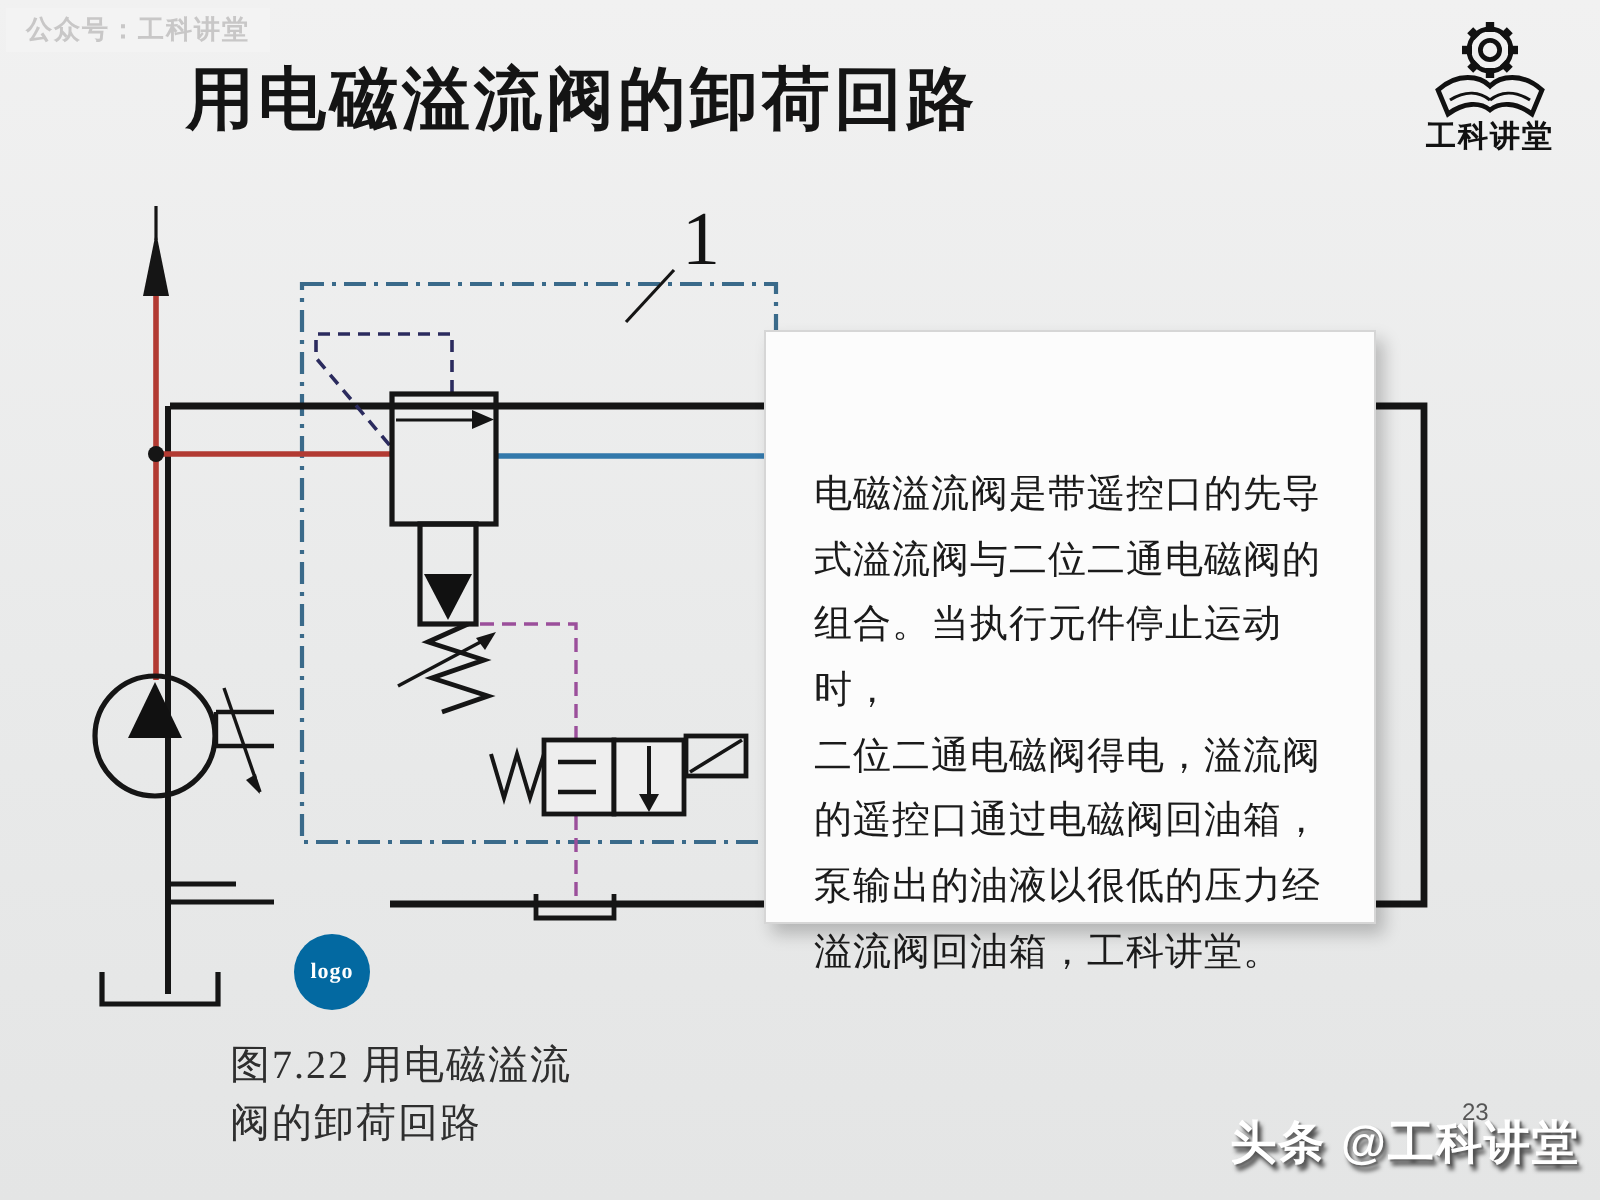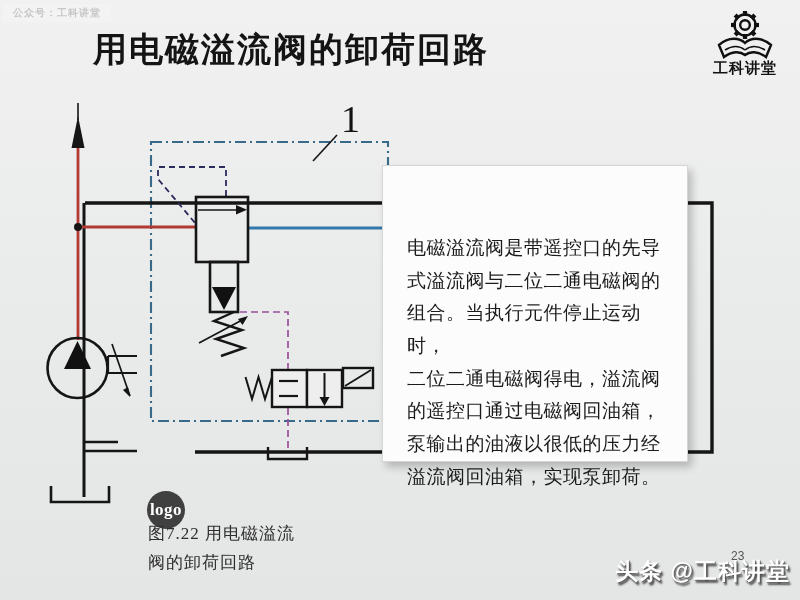--- a/index.html
+++ b/index.html
@@ -4,21 +4,21 @@
 <style>
   html,body{margin:0;padding:0;}
   body{
     width:800px;height:600px;position:relative;overflow:hidden;
     background:linear-gradient(180deg,#f1f1f1 0%,#e9eaea 55%,#e4e5e5 100%);
     font-family:"Liberation Serif", serif;
   }
   .wm-top{
     position:absolute;left:3px;top:4px;
     background:#f3f3f3;color:#c8c7c7;
-    font-size:10px;font-weight:bold;font-family:"Liberation Sans",sans-serif;
+    font-size:13px;font-weight:bold;font-family:"Liberation Sans",sans-serif;
     padding:2px 10px;letter-spacing:1px;
   }
   .title{
     position:absolute;left:93px;top:27px;
     font-size:34px;font-weight:700;color:#141414;letter-spacing:2px;
     font-family:Liberation Sans, sans-serif;
   }
   .brand{position:absolute;left:703px;top:5px;width:84px;text-align:center;}
   .brand .label{
     font-size:15px;font-weight:700;color:#111;letter-spacing:1px;
@@ -30,29 +30,29 @@
     background:#fcfcfc;border:1px solid #d6d6d6;z-index:2;
     box-shadow:4px 5px 8px rgba(0,0,0,0.22);
     box-sizing:border-box;padding:66px 14px 0 24px;
   }
   .note-box .note-text{
     font-size:19px;line-height:1.72;color:#1b1b1b;
     white-space:pre-line;letter-spacing:0.5px;
     font-family:"Liberation Serif",serif;
   }
   .caption{
-    position:absolute;left:148px;top:519px;z-index:2;
-    font-size:17px;line-height:29px;color:#2e2e2e;white-space:pre-line;
+    position:absolute;left:115px;top:519px;z-index:2;
+    font-size:20px;line-height:29px;color:#2e2e2e;white-space:pre-line;
     letter-spacing:1px;font-family:"Liberation Serif",serif;
   }
   .logo-circle{
-    position:absolute;left:147px;top:491px;width:38px;height:38px;z-index:2;
-    background:#404040;border-radius:50%;
+    position:absolute;left:147px;top:467px;width:38px;height:38px;z-index:2;
+    background:#0369a1;border-radius:50%;
     display:flex;align-items:center;justify-content:center;
-    color:#fff;font-size:17px;font-weight:bold;letter-spacing:0.5px;
+    color:#fff;font-size:11px;font-weight:bold;letter-spacing:0.5px;
     font-family:"Liberation Serif",serif;
   }
   .page-num{
     position:absolute;left:731px;top:549px;z-index:3;
     font-size:12px;color:#555;font-family:"Liberation Sans",sans-serif;
   }
   .wm-bottom{
     position:absolute;right:10px;top:556px;z-index:2;
     font-size:23px;font-weight:700;color:#ffffff;letter-spacing:1px;
     font-family:"Liberation Sans",sans-serif;
@@ -153,21 +153,21 @@
   <text x="341" y="132" font-size="38" fill="#131313" font-family="Liberation Serif, serif">1</text>
 </svg>
 
 <div class="note-box">
   <div class="note-text">电磁溢流阀是带遥控口的先导
 式溢流阀与二位二通电磁阀的
 组合。当执行元件停止运动时，
 二位二通电磁阀得电，溢流阀
 的遥控口通过电磁阀回油箱，
 泵输出的油液以很低的压力经
-溢流阀回油箱，实现泵卸荷。</div>
+溢流阀回油箱，工科讲堂。</div>
 </div>
 
 <div class="logo-circle">logo</div>
 
 <div class="caption">图7.22 用电磁溢流
 阀的卸荷回路</div>
 
 <div class="page-num">23</div>
 
 <div class="wm-bottom">头条 @工科讲堂</div>

